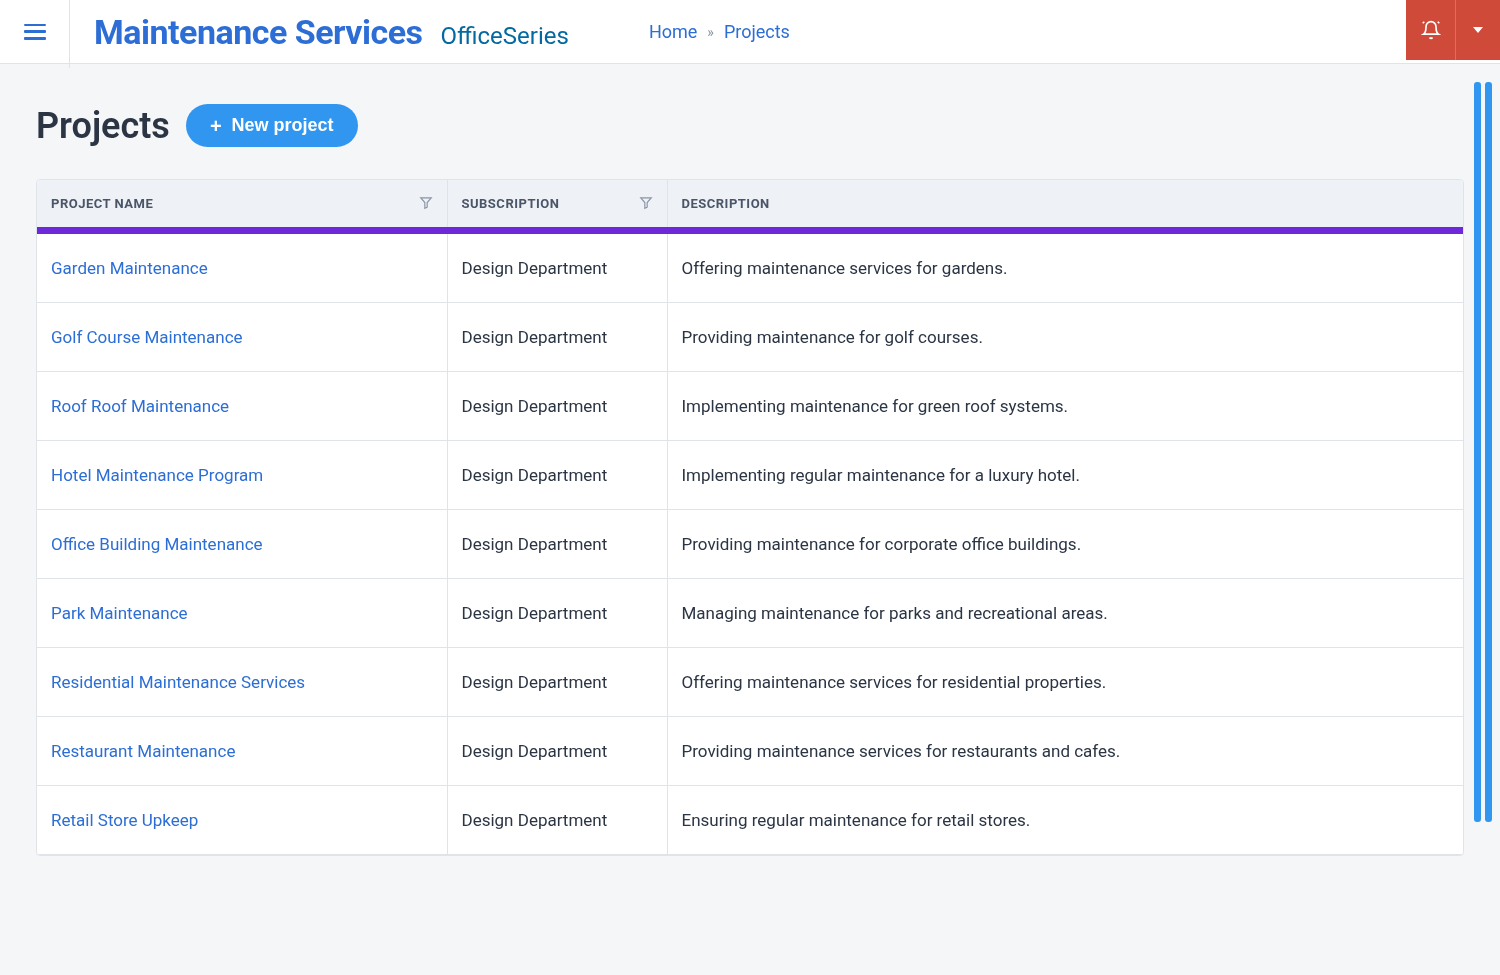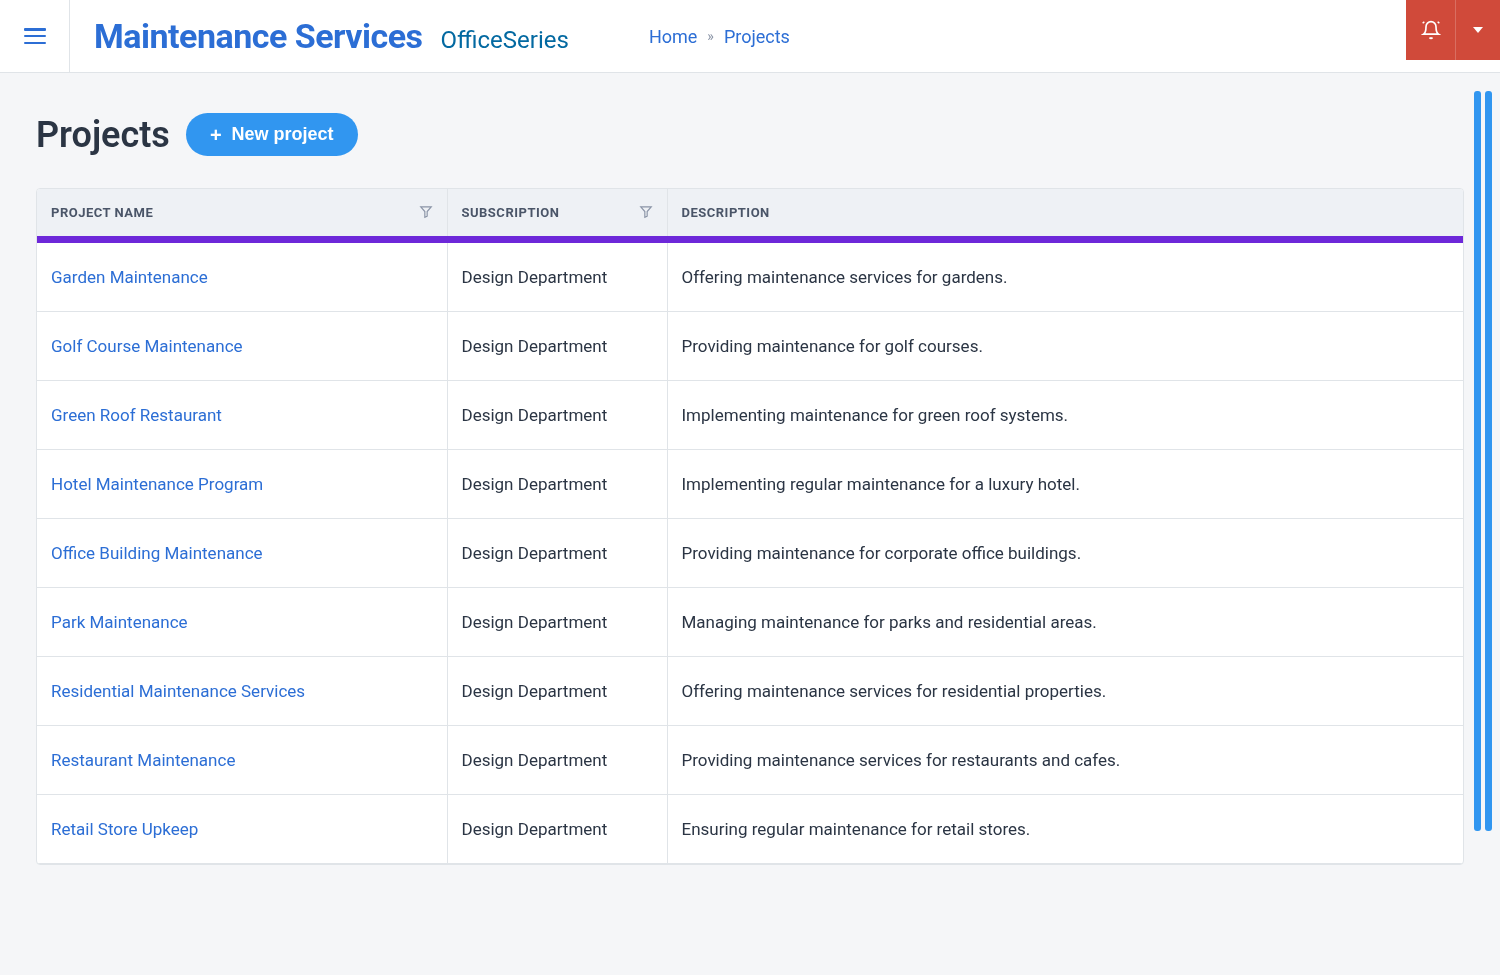--- a/index.html
+++ b/index.html
@@ -8,21 +8,21 @@
       box-sizing: border-box;
     }
     body {
       font-family: -apple-system, BlinkMacSystemFont, "Segoe UI", Roboto, "Helvetica Neue", Arial, sans-serif;
       background: #f5f6f8;
       color: #333;
       overflow-x: hidden;
     }
     .header {
       background: #fff;
-      height: 73px;
+      height: 64px;
       display: flex;
       align-items: center;
       border-bottom: 1px solid #e0e4e8;
       position: relative;
     }
     .menu-btn {
       width: 70px;
       height: 72px;
       display: flex;
       align-items: center;
@@ -286,38 +286,38 @@
             <td class="link-cell"><a href="#">Garden Maintenance</a></td>
             <td>Design Department</td>
             <td>Offering maintenance services for gardens.</td>
           </tr>
           <tr>
             <td class="link-cell"><a href="#">Golf Course Maintenance</a></td>
             <td>Design Department</td>
             <td>Providing maintenance for golf courses.</td>
           </tr>
           <tr>
-            <td class="link-cell"><a href="#">Green Roof Restaurant</a></td>
+            <td class="link-cell"><a href="#">Roof Roof Maintenance</a></td>
             <td>Design Department</td>
             <td>Implementing maintenance for green roof systems.</td>
           </tr>
           <tr>
             <td class="link-cell"><a href="#">Hotel Maintenance Program</a></td>
             <td>Design Department</td>
             <td>Implementing regular maintenance for a luxury hotel.</td>
           </tr>
           <tr>
             <td class="link-cell"><a href="#">Office Building Maintenance</a></td>
             <td>Design Department</td>
             <td>Providing maintenance for corporate office buildings.</td>
           </tr>
           <tr>
             <td class="link-cell"><a href="#">Park Maintenance</a></td>
             <td>Design Department</td>
-            <td>Managing maintenance for parks and residential areas.</td>
+            <td>Managing maintenance for parks and recreational areas.</td>
           </tr>
           <tr>
             <td class="link-cell"><a href="#">Residential Maintenance Services</a></td>
             <td>Design Department</td>
             <td>Offering maintenance services for residential properties.</td>
           </tr>
           <tr>
             <td class="link-cell"><a href="#">Restaurant Maintenance</a></td>
             <td>Design Department</td>
             <td>Providing maintenance services for restaurants and cafes.</td>

